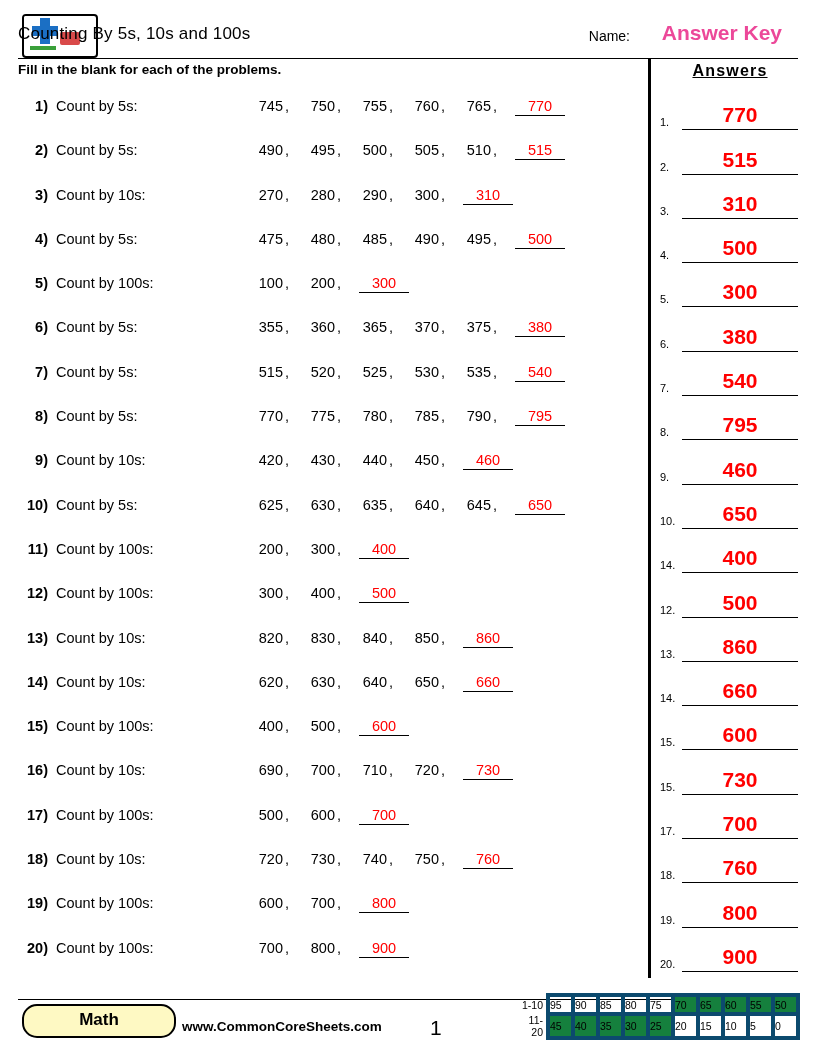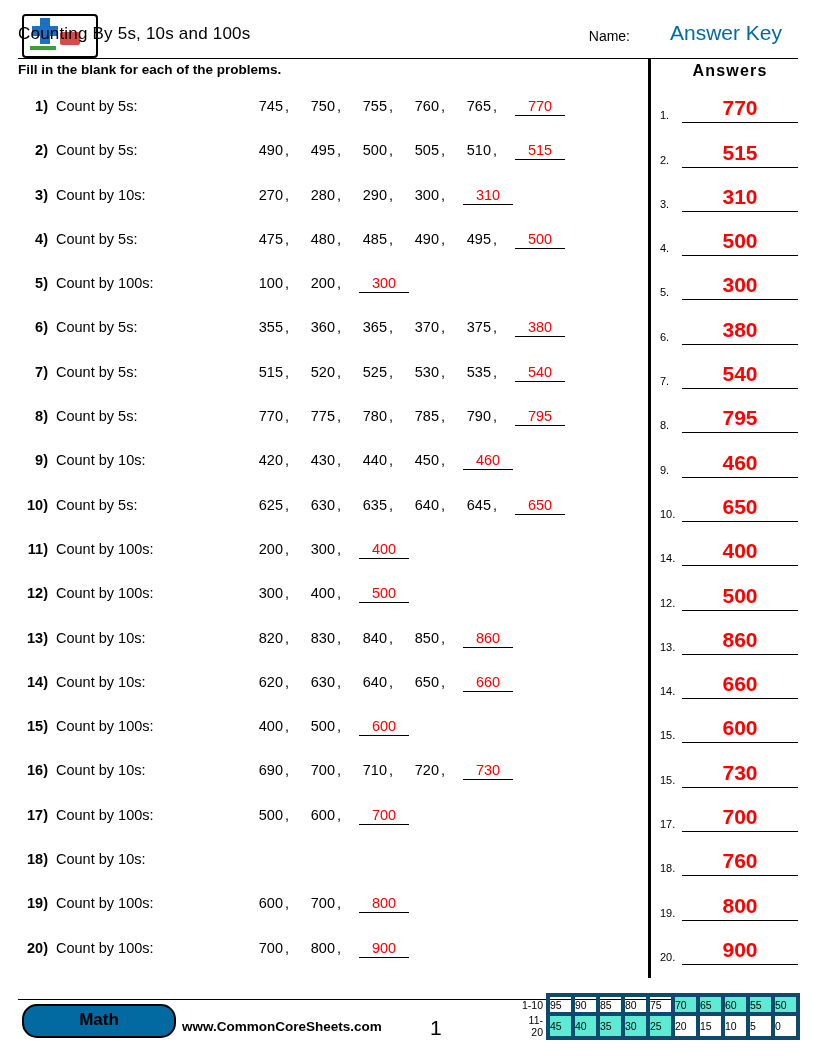--- a/index.html
+++ b/index.html
@@ -56,22 +56,22 @@
     right: 168px;
     top: 14px;
     font-size: 14px;
     margin-left: 31px;
   }
   .answer-key {
     position: absolute;
     right: 16px;
     top: 7px;
     font-size: 21px;
-    font-weight: normal;
-    color: #0369a1;
+    font-weight: bold;
+    color: #ec4899;
   }
 
   .top-rule {
     position: absolute;
     left: 18px;
     right: 18px;
     top: 58px;
     border-top: 1px solid #000;
   }
 
@@ -148,22 +148,23 @@
   .answers {
     position: absolute;
     left: 660px;
     top: 62px;
     width: 140px;
   }
   .answers-title {
     text-align: center;
     font-size: 16px;
     font-weight: bold;
+    text-decoration: underline;
     letter-spacing: 1.2px;
-    margin-bottom: 1px;
+    margin-bottom: 8px;
   }
   .ans-row {
     position: relative;
     height: 44.3px;
   }
   .ans-num {
     position: absolute;
     left: 0;
     bottom: 4px;
     font-size: 11px;
@@ -195,21 +196,21 @@
     border-top: 1px solid #000;
   }
   .math-pill {
     position: absolute;
     left: 22px;
     bottom: 18px;
     width: 150px;
     height: 30px;
     border: 2px solid #000;
     border-radius: 15px;
-    background: #0369a1;
+    background: #fef9c3;
     text-align: center;
     line-height: 28px;
     font-weight: bold;
     font-size: 17px;
   }
   .site {
     position: absolute;
     left: 182px;
     bottom: 22px;
     font-size: 13.5px;
@@ -239,21 +240,21 @@
     font-family: "Liberation Sans", sans-serif;
   }
   .score td.lbl {
     width: 26px;
     border: none;
     text-align: right;
     padding-right: 3px;
     margin-top: 29px;
   }
   .score td.hl {
-    background: #5eead4;
+    background: #15803d;
   }
 </style>
 </head>
 <body>
 
 <div class="page">
 
   <div class="header">
     <div class="logo">
       <svg width="68" height="36" viewBox="0 0 68 36" xmlns="http://www.w3.org/2000/svg">
@@ -355,20 +356,21 @@
         <div class="p-seq"><span class="term"><span class="v">690</span><span class="comma">,</span></span><span class="term"><span class="v">700</span><span class="comma">,</span></span><span class="term"><span class="v">710</span><span class="comma">,</span></span><span class="term"><span class="v">720</span><span class="comma">,</span></span><span class="blank">730</span></div>
       </div>
       <div class="problem">
         <div class="p-num">17)</div>
         <div class="p-text">Count by 100s:</div>
         <div class="p-seq"><span class="term"><span class="v">500</span><span class="comma">,</span></span><span class="term"><span class="v">600</span><span class="comma">,</span></span><span class="blank">700</span></div>
       </div>
       <div class="problem">
         <div class="p-num">18)</div>
         <div class="p-text">Count by 10s:</div>
+        <div class="p-seq"><span class="term"><span class="v">720</span><span class="comma">,</span></span><span class="term"><span class="v">730</span><span class="comma">,</span></span><span class="term"><span class="v">740</span><span class="comma">,</span></span><span class="term"><span class="v">750</span><span class="comma">,</span></span><span class="blank">760</span></div>
       </div>
       <div class="problem">
         <div class="p-num">19)</div>
         <div class="p-text">Count by 100s:</div>
         <div class="p-seq"><span class="term"><span class="v">600</span><span class="comma">,</span></span><span class="term"><span class="v">700</span><span class="comma">,</span></span><span class="blank">800</span></div>
       </div>
       <div class="problem">
         <div class="p-num">20)</div>
         <div class="p-text">Count by 100s:</div>
         <div class="p-seq"><span class="term"><span class="v">700</span><span class="comma">,</span></span><span class="term"><span class="v">800</span><span class="comma">,</span></span><span class="blank">900</span></div>

